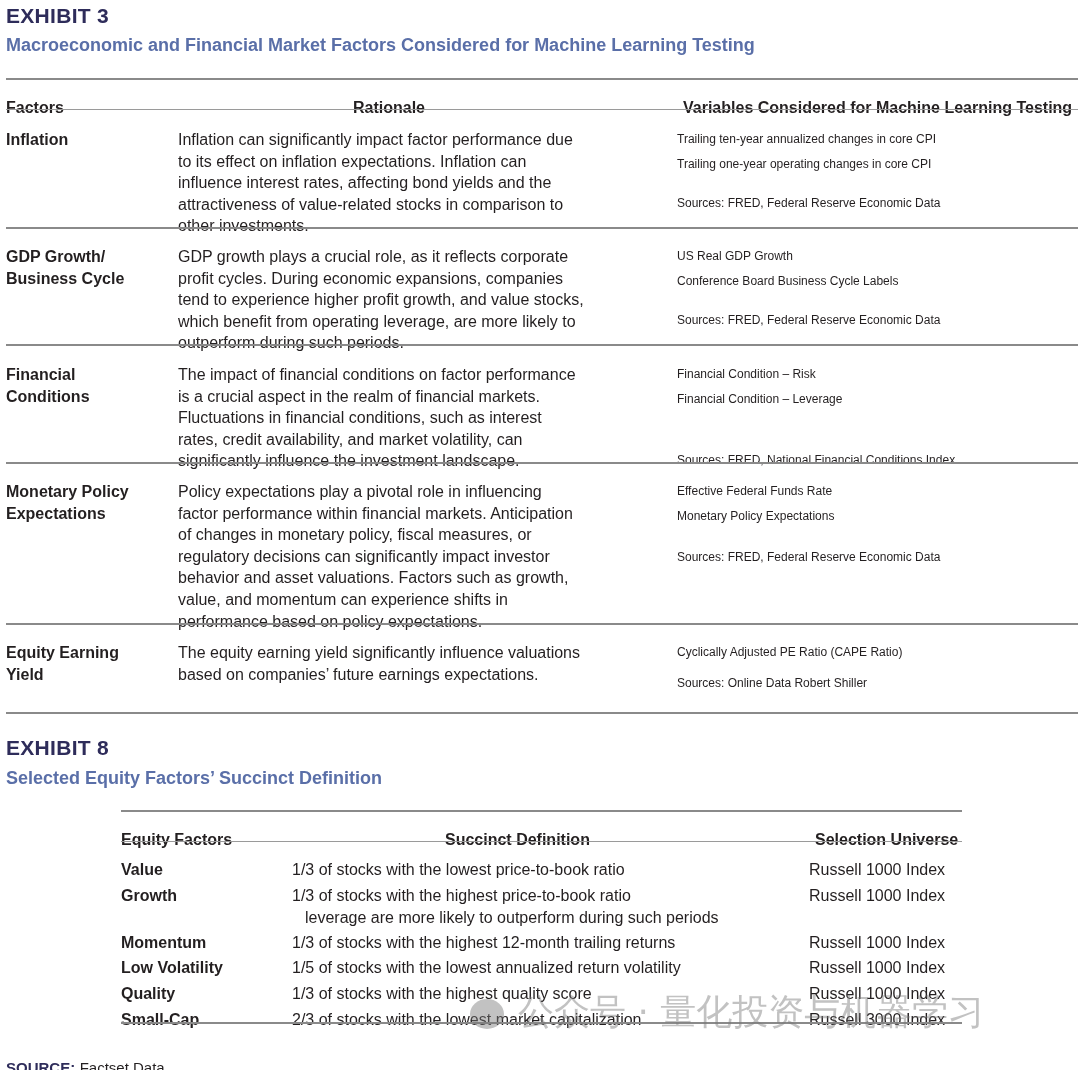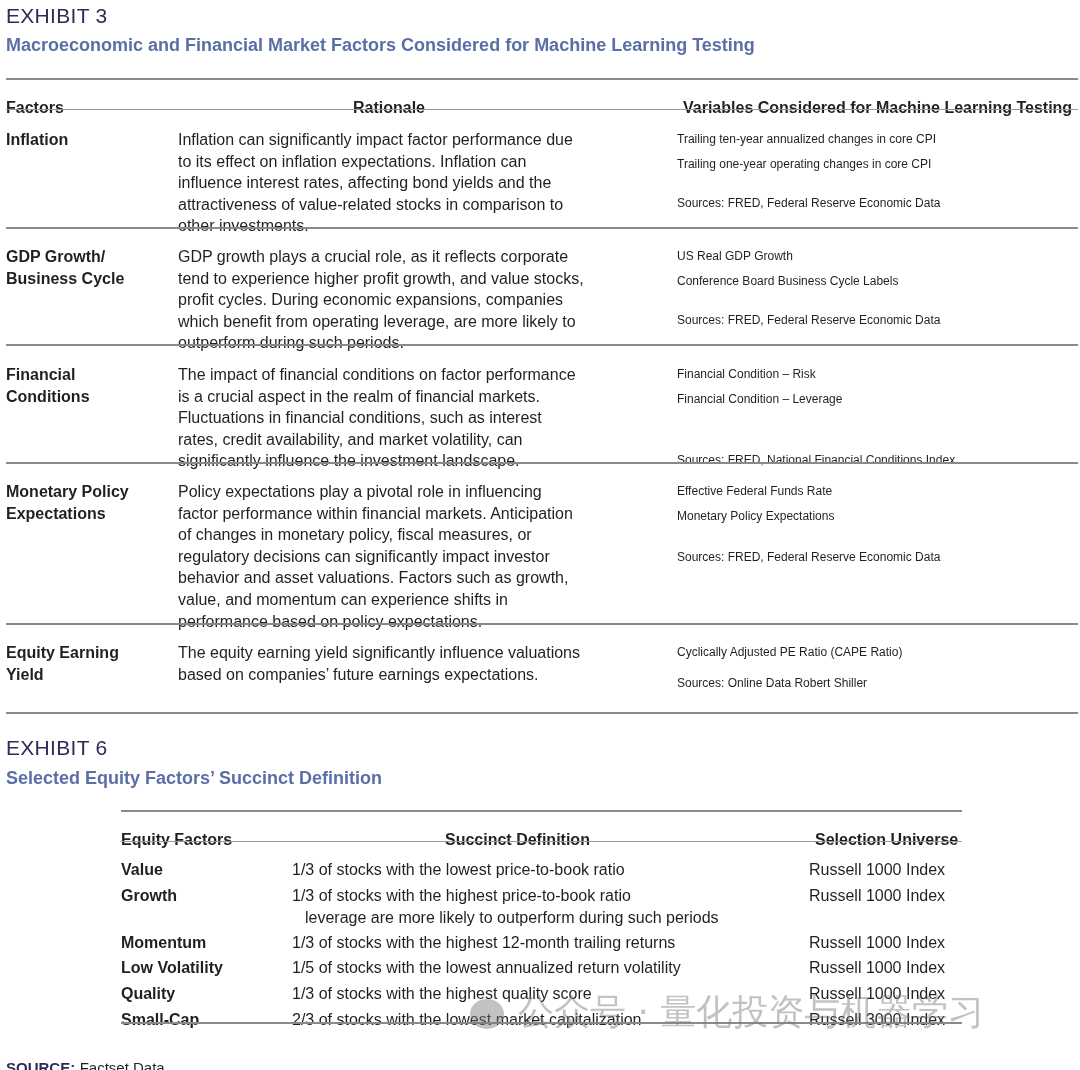--- a/index.html
+++ b/index.html
@@ -1,21 +1,21 @@
 <!DOCTYPE html>
 <html><head>
   <meta charset="utf-8">
   <style>
     html, body { margin: 0; padding: 0; background: #ffffff; }
     body {
       width: 1080px; height: 1070px; position: relative; overflow: hidden;
       font-family: "Liberation Sans", sans-serif; color: #231f20;
     }
     .exhibit-label {
-      position: absolute; left: 6px; font-weight: normal; font-size: 21px;
+      position: absolute; left: 6px; font-weight: bold; font-size: 21px;
       color: #2e2c5a; letter-spacing: 0.3px; text-align: center;
     }
     .exhibit-title {
       position: absolute; left: 6px; font-weight: bold; font-size: 18px;
       color: #5a6fa8;
     }
     .rule { position: absolute; height: 2px; background: #8a8a8a; }
     .rule.thin { height: 1px; background: #9a9a9a; }
     .txt { position: absolute; font-size: 16px; line-height: 21.5px; white-space: nowrap; margin-top: 12px; }
     .hdr { font-weight: bold; font-size: 16px; }
@@ -65,22 +65,22 @@
 </div>
 <div class="rule" style="left:6px; width:1072px; top:227px;"></div>
 
 <div>
   <div class="txt factor" style="left:6px; top:234px;">
     <div>GDP Growth/</div>
     <div>Business Cycle</div>
   </div>
   <div class="txt rationale" style="left:178px; top:234px;">
     <div>GDP growth plays a crucial role, as it reflects corporate</div>
+    <div>profit cycles. During economic expansions, companies</div>
     <div>tend to experience higher profit growth, and value stocks,</div>
-    <div>profit cycles. During economic expansions, companies</div>
     <div>which benefit from operating leverage, are more likely to</div>
     <div>outperform during such periods.</div>
   </div>
   <div class="txt var" style="left:677px; top:234px;">
     <div style="margin-bottom:4px">US Real GDP Growth</div>
     <div>Conference Board Business Cycle Labels</div>
   </div>
   <div class="txt var" style="left:677px; top:298px;">Sources: FRED, Federal Reserve Economic Data</div>
 </div>
 <div class="rule" style="left:6px; width:1072px; top:344px;"></div>
@@ -136,21 +136,21 @@
     <div>The equity earning yield significantly influence valuations</div>
     <div>based on companies’ future earnings expectations.</div>
   </div>
   <div class="txt var" style="left:677px; top:630px;">
     <div>Cyclically Adjusted PE Ratio (CAPE Ratio)</div>
   </div>
   <div class="txt var" style="left:677px; top:661px;">Sources: Online Data Robert Shiller</div>
 </div>
 <div class="rule" style="left:6px; width:1072px; top:712px;"></div>
 
-<div class="exhibit-label" style="top:736px">EXHIBIT 6</div>
+<div class="exhibit-label" style="top:736px">EXHIBIT 8</div>
 <div class="exhibit-title" style="top:768px">Selected Equity Factors’ Succinct Definition</div>
 
 <div class="rule" style="left:121px; width:841px; top:810px;"></div>
 <div class="txt t2b" style="left:121px; top:817px;">Equity Factors</div>
 <div class="txt t2b" style="left:445px; top:817px;">Succinct Definition</div>
 <div class="txt t2b" style="left:815px; top:817px;">Selection Universe</div>
 <div class="rule thin" style="left:121px; width:841px; top:841px;"></div>
 
 <div>
   <div class="txt t2b" style="left:121px; top:847px;">Value</div>

